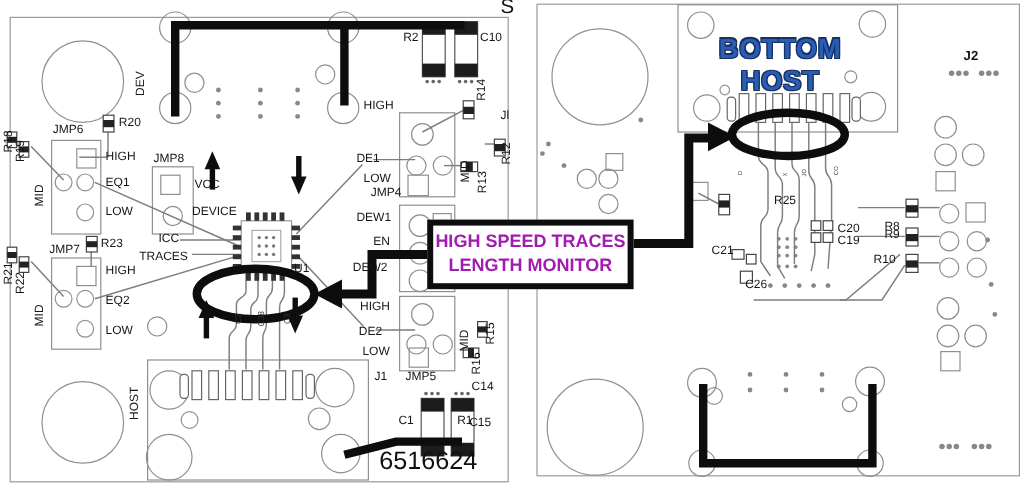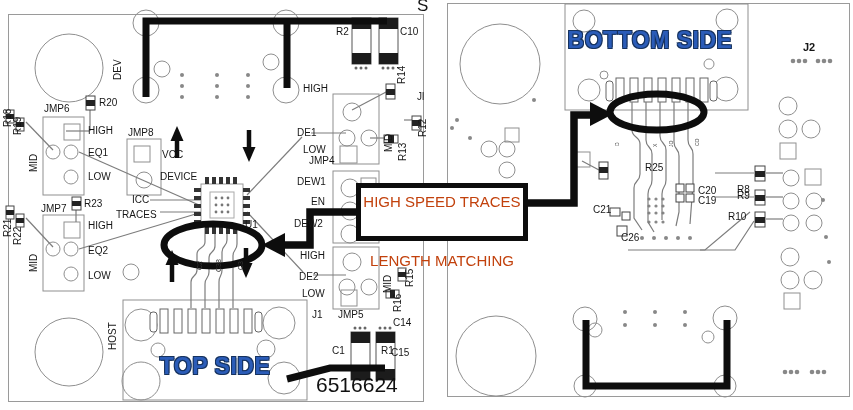--- a/index.html
+++ b/index.html
@@ -13,21 +13,21 @@
   .micro{font-size:5px;color:#444;}
   .big{font-size:17px;}
   .bold{font-weight:bold;}
   .side-title{position:absolute;z-index:6;font-size:23px;font-weight:bold;letter-spacing:.5px;
       color:#2b5cb8;text-align:center;
       text-shadow:1px 1px 0 #16325e,-1px 1px 0 #16325e,1px -1px 0 #16325e,-1px -1px 0 #16325e;}
   .serial{position:absolute;z-index:6;font-size:21px;color:#101010;}
   #callout{position:absolute;left:356px;top:183px;width:162px;height:48px;z-index:7;
       background:#fff;border:5px solid #0d0d0d;display:flex;flex-direction:column;
       align-items:center;justify-content:center;}
-  #callout div{font-size:15px;font-weight:normal;color:#c2410c;line-height:20px;white-space:nowrap;margin-top:39px;}
+  #callout div{font-size:15px;font-weight:bold;color:#a21caf;line-height:20px;white-space:nowrap;}
 </style>
 </head>
 <body>
 
 <div id="canvas">
 
   <div class="board" style="left:8px;top:14px;width:414px;height:386px;"></div>
   <div class="board" style="left:447px;top:3px;width:401px;height:392px;"></div>
 
   <svg width="853" height="410" viewBox="0 0 853 410" style="z-index:2">
@@ -437,36 +437,35 @@
   <div class="lb" style="left:338px;top:309px">JMP5</div>
   <div class="lb rot" style="left:382px;top:293px">MID</div>
   <div class="lb rot" style="left:404px;top:287px">R15</div>
   <div class="lb rot" style="left:392px;top:312px">R16</div>
   <div class="lb" style="left:393px;top:317px">C14</div>
   <div class="lb" style="left:332px;top:345px">C1</div>
   <div class="lb" style="left:381px;top:345px">R1</div>
   <div class="lb" style="left:391px;top:347px">C15</div>
   <div class="lb" style="left:312px;top:309px">J1</div>
   <div class="lb rot" style="left:107px;top:350px">HOST</div>
-  <div class="side-title" style="left:150px;top:353px;width:130px">TOP SIDE</div>
   <div class="serial" style="left:316px;top:373px">6516624</div>
 
-  <div class="side-title" style="left:565px;top:27px;width:170px">BOTTOM SIDE</div>
+  <div class="side-title" style="left:565px;top:27px;width:170px">BOTTOM HOST</div>
   <div class="lb bold" style="left:803px;top:42px;font-size:11px">J2</div>
   <div class="lb" style="left:645px;top:162px">R25</div>
   <div class="lb" style="left:593px;top:204px">C21</div>
   <div class="lb" style="left:621px;top:232px">C26</div>
   <div class="lb" style="left:698px;top:185px">C20</div>
   <div class="lb" style="left:698px;top:195px">C19</div>
   <div class="lb" style="left:737px;top:184px">R8</div>
   <div class="lb" style="left:737px;top:190px">R9</div>
   <div class="lb" style="left:728px;top:211px">R10</div>
   <div class="lb rot micro" style="left:612px;top:146px">D</div>
   <div class="lb rot micro" style="left:650px;top:147px">X</div>
   <div class="lb rot micro" style="left:666px;top:147px">JO</div>
   <div class="lb rot micro" style="left:692px;top:146px">CO</div>
 
   <div id="callout">
     <div>HIGH SPEED TRACES</div>
-    <div>LENGTH MATCHING</div>
+    <div>LENGTH MONITOR</div>
   </div>
 
 </div>
 
 </body></html>

